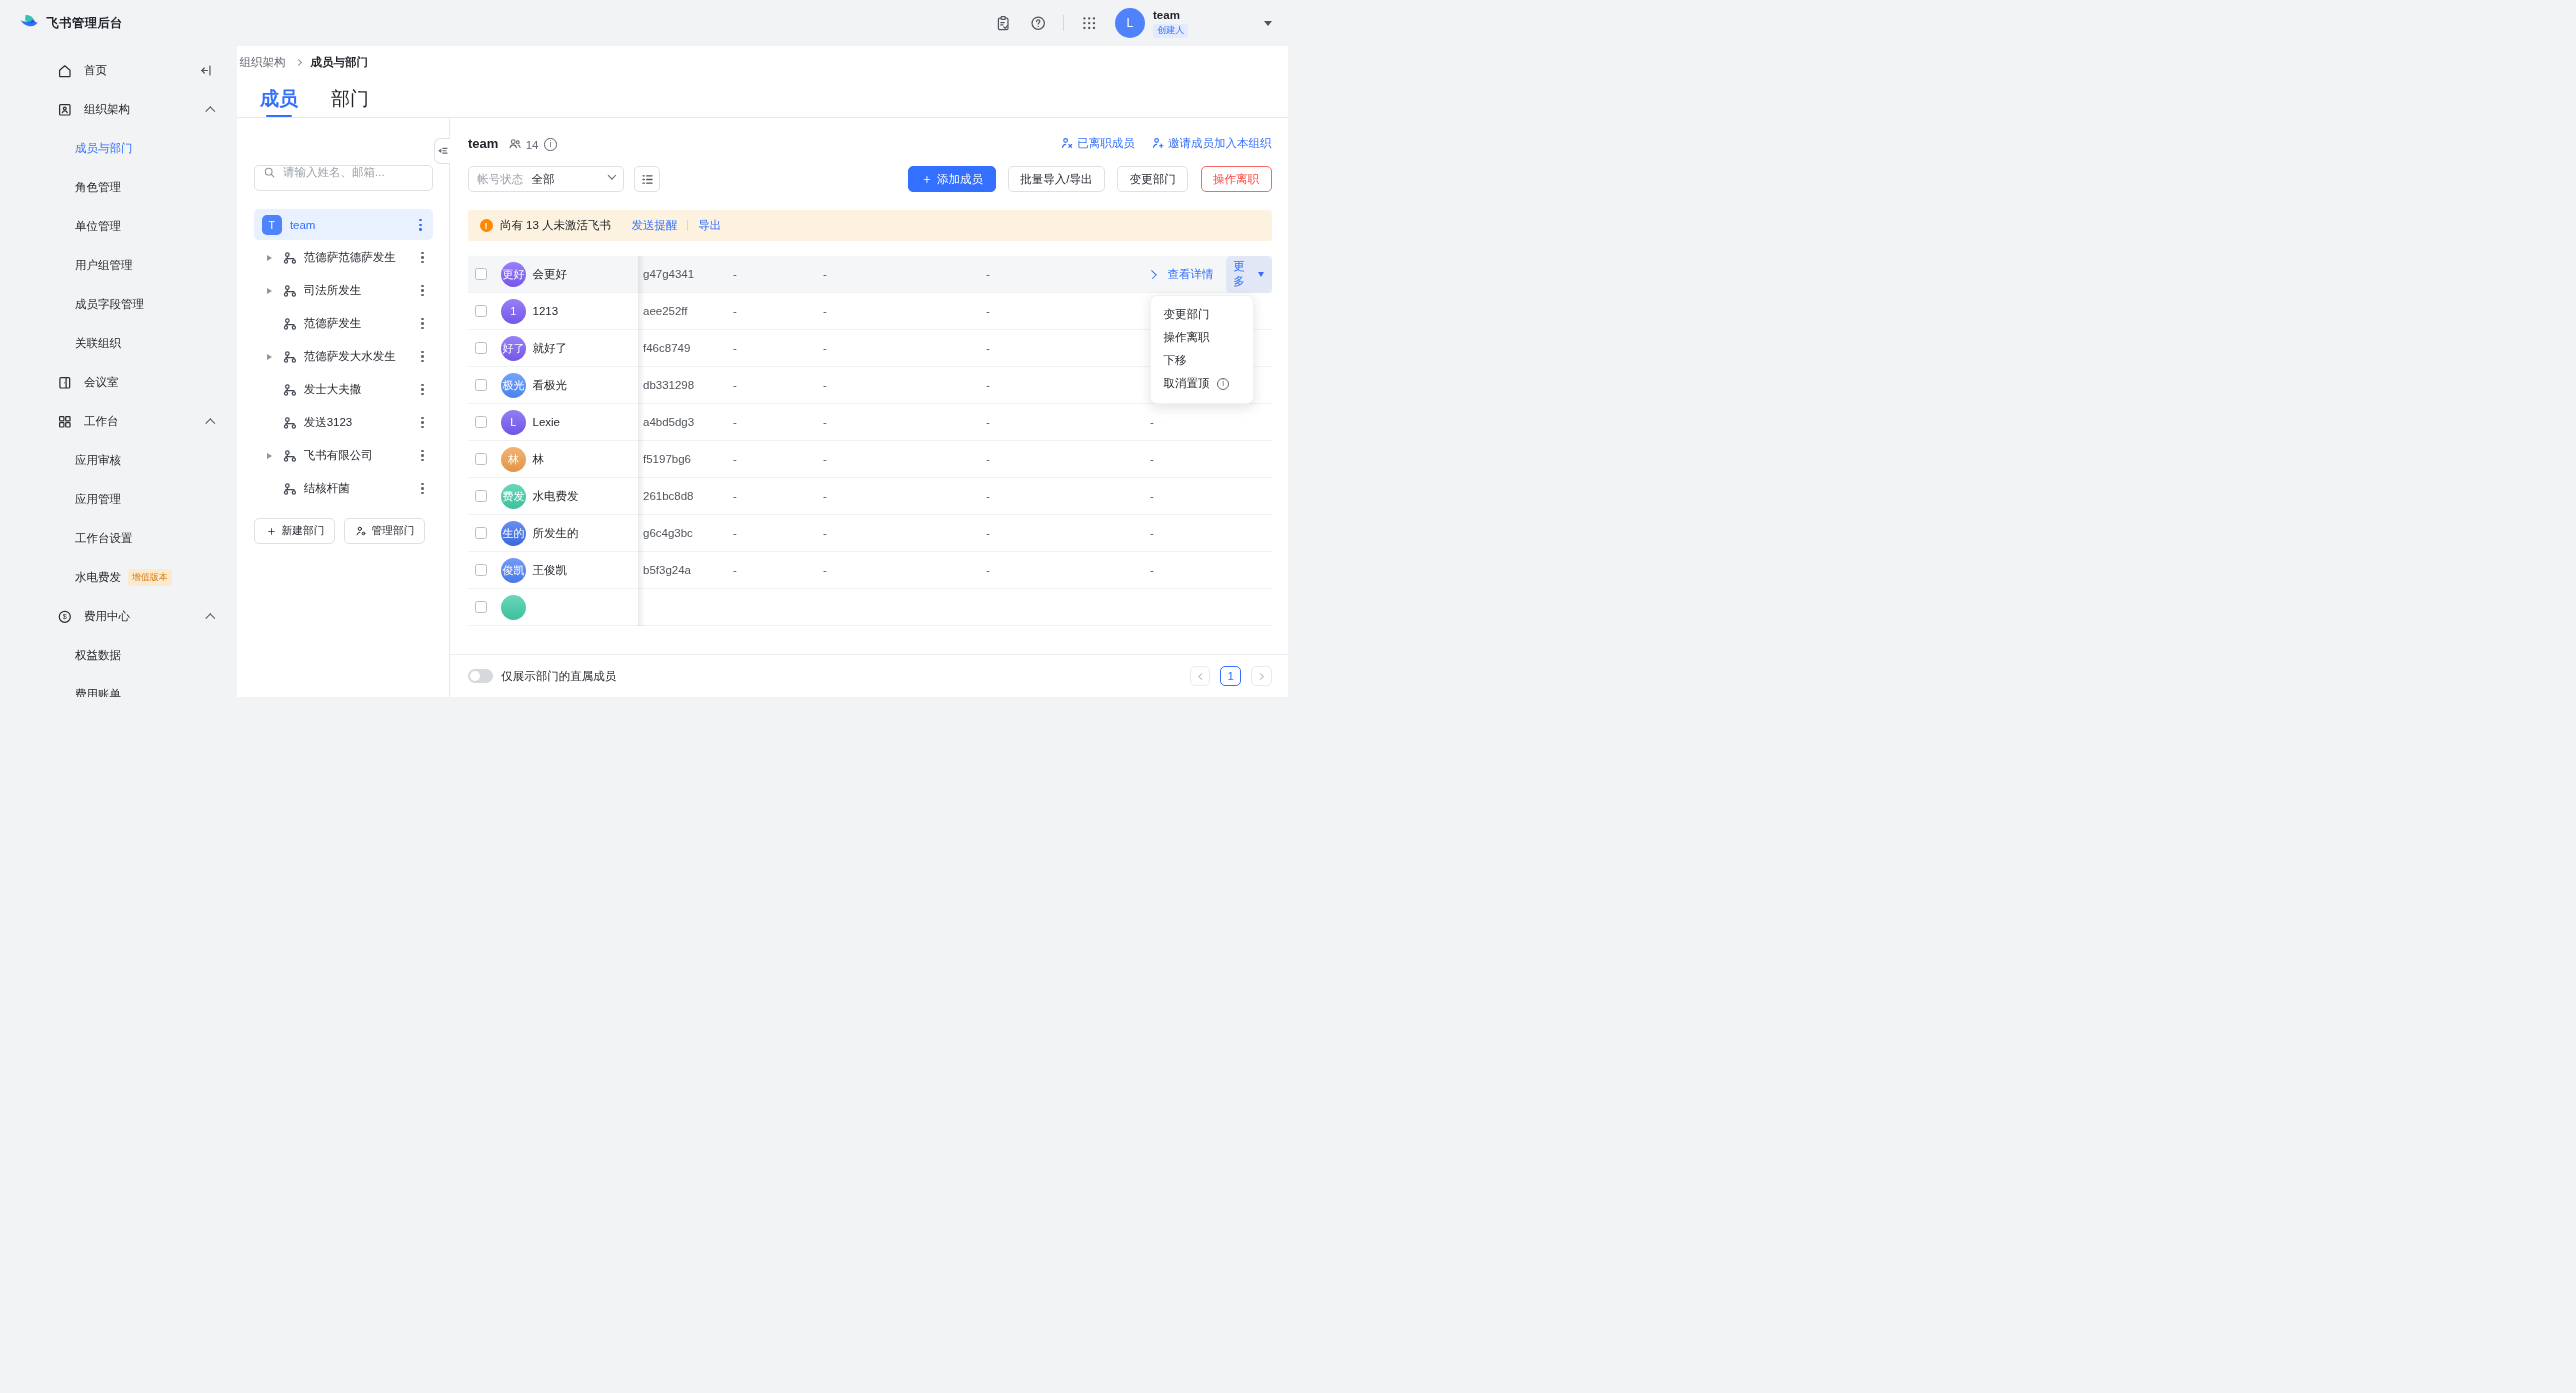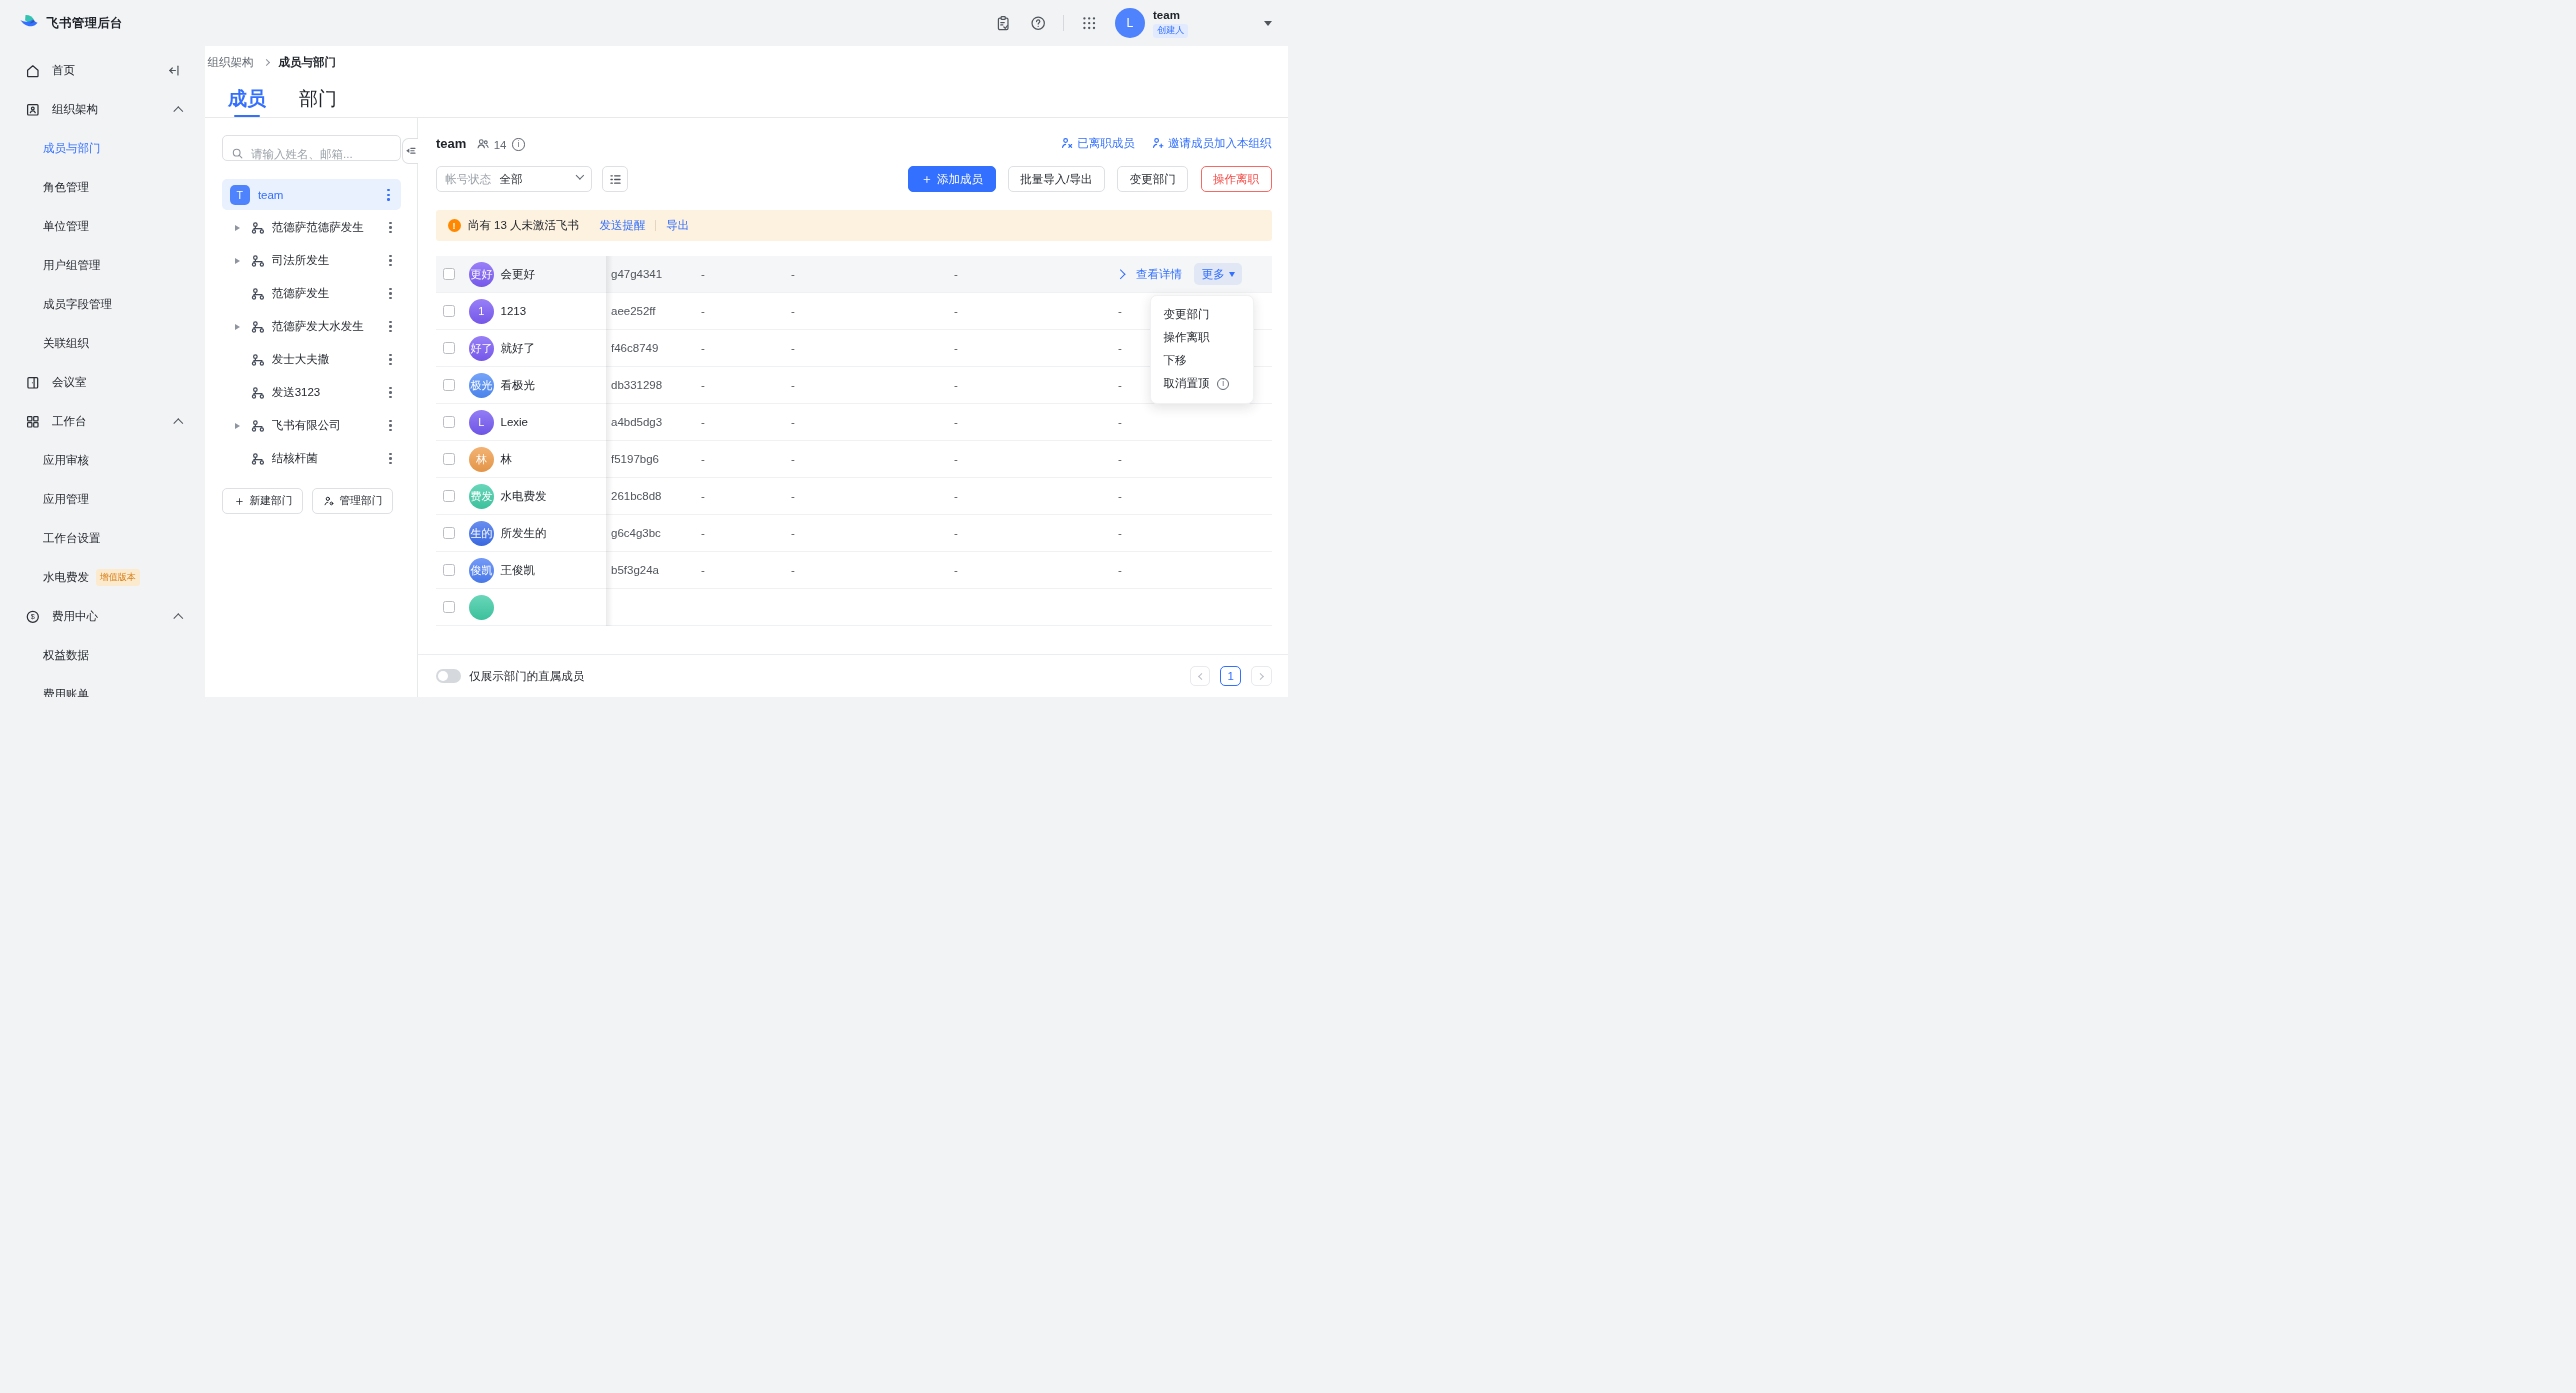--- a/index.html
+++ b/index.html
@@ -14,21 +14,21 @@
   .tb-icon { width:18px; height:18px; display:flex; align-items:center; justify-content:center; cursor:pointer; }
   .tb-divider { width:0.8px; height:16.4px; background:#d5d8dc; }
   .tb-user { display:flex; align-items:center; gap:8.2px; cursor:pointer; }
   .tb-avatar { width:30px; height:30px; border-radius:50%; background:#4e83fd; color:#fff; display:flex; align-items:center; justify-content:center; font-size:12.3px; }
   .tb-user-name { font-size:11.5px; font-weight:bold; line-height:14px; }
   .tb-role { display:inline-block; margin-top:1.6px; font-size:9px; font-weight:normal; color:#3370ff; background:#e1eaff; border-radius:3.3px; padding:0.8px 4.1px; }
   .caret-down { width:0; height:0; border-left:4.1px solid transparent; border-right:4.1px solid transparent; border-top:5px solid #51565d; margin-left:59px; }
 
   
   .layout { display:flex; height:651px; }
-  .sidebar { width:205px; background:#f2f3f5; padding-top:5px; overflow:hidden; flex-shrink:0; }
+  .sidebar { width:205px; background:#f2f3f5; padding-top:5px; overflow:hidden; flex-shrink:0;margin-left:32px; }
   .content { flex:1; background:#fff; display:flex; flex-direction:column; min-width:0; }
 
   
   .nav-item { height:39px; display:flex; align-items:center; padding:0 23px 0 25px; cursor:pointer; color:#1f2329; font-size:11.5px; }
   .nav-item .nv-icon { width:16.4px; height:16.4px; margin-right:10.7px; display:flex; align-items:center; justify-content:center; }
   .nav-item.sub { padding-left:43px; }
   .nav-item.active { color:#3370ff; }
   .nav-trailing { margin-left:auto; display:flex; align-items:center; }
   .chev { width:6.6px; height:6.6px; border-right:1.3px solid #51565d; border-bottom:1.3px solid #51565d; display:inline-block; }
   .chev.up { transform:rotate(-135deg) translate(-1.6px,-1.6px); }
@@ -42,21 +42,21 @@
   .tabrow { height:39px; display:flex; align-items:flex-start; padding-left:23px; border-bottom:0.8px solid #e8e9eb; gap:33px; }
   .tab { position:relative; font-size:19px; padding-top:7.4px; height:100%; cursor:pointer; color:#1f2329; }
   .tab.active { color:#3370ff; font-weight:bold; }
   .tab.active .tab-bar { position:absolute; left:50%; transform:translateX(-50%); bottom:0; width:26px; height:2.5px; border-radius:1.6px; background:#3370ff; }
 
   .workzone { flex:1; display:flex; min-height:0; }
 
   
   .treepanel { width:213px; border-right:0.8px solid #e8e9eb; position:relative; padding:17.3px 16.4px 0 17.3px; flex-shrink:0; }
   .collapse-handle { position:absolute; top:20px; right:-0.8px; width:15.6px; height:25.5px; background:#fff; border:0.8px solid #dee0e3; border-right:none; border-radius:6.6px 0 0 6.6px; display:flex; align-items:center; justify-content:center; cursor:pointer; }
-  .search-box { height:26px; border:0.8px solid #dee0e3; border-radius:5px; display:flex; align-items:flex-end; padding:0 8.2px; gap:6.6px; background:#fff; }
+  .search-box { height:26px; border:0.8px solid #dee0e3; border-radius:5px; display:flex; align-items:flex-start; padding:0 8.2px; gap:6.6px; background:#fff;margin-top:30px; }
   .search-box input { border:none; outline:none; font-size:11.5px; width:100%; color:#1f2329; background:transparent; }
   .search-box input::placeholder { color:#9ca2a9; }
   .tree-root { margin-top:18px; height:31px; background:#e9f0fe; border-radius:5px; display:flex; align-items:center; padding:0 8.2px 0 7.4px; cursor:pointer; }
   .root-avatar { width:20px; height:20px; border-radius:5px; background:#4e83fd; color:#fff; font-size:10.7px; display:flex; align-items:center; justify-content:center; }
   .tree-root .tr-name { margin-left:8.2px; color:#3370ff; flex:1; }
   .dots { display:flex; flex-direction:column; gap:2.1px; cursor:pointer; padding:3.3px 2.5px; }
   .dots i { width:2.5px; height:2.5px; border-radius:50%; background:#646a73; }
   .dots.blue i { background:#3370ff; }
   .tree-list { margin-top:0.8px; }
   .tree-item { height:33px; display:flex; align-items:center; padding-left:13px; padding-right:6.6px; cursor:pointer; border-radius:5px; }

